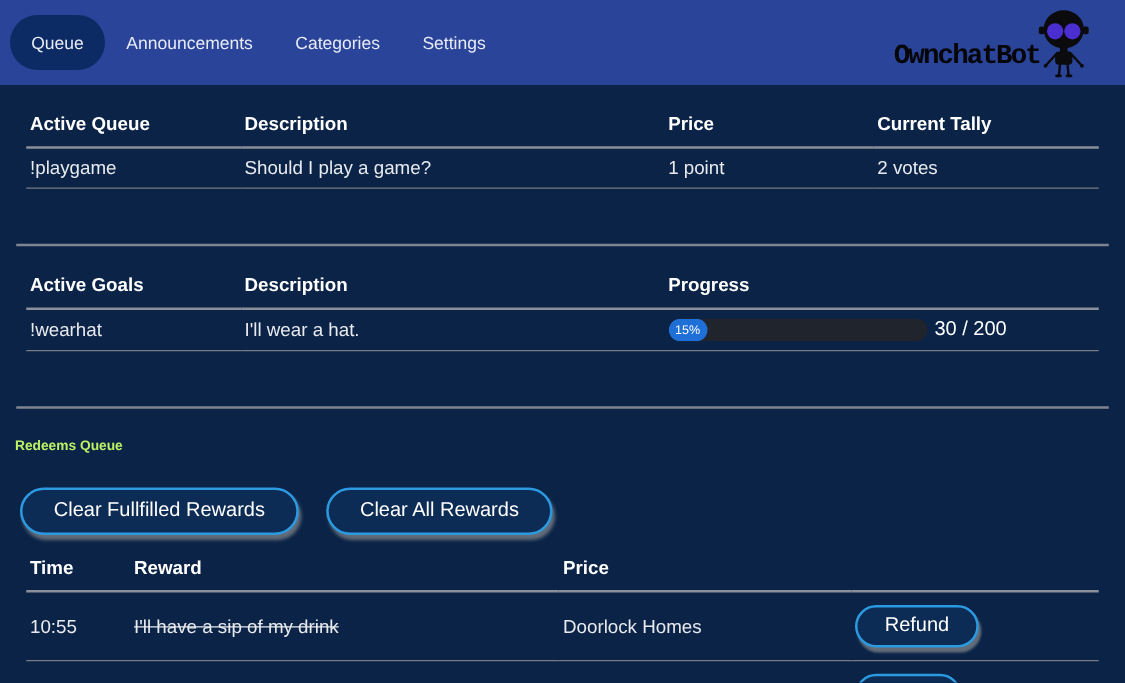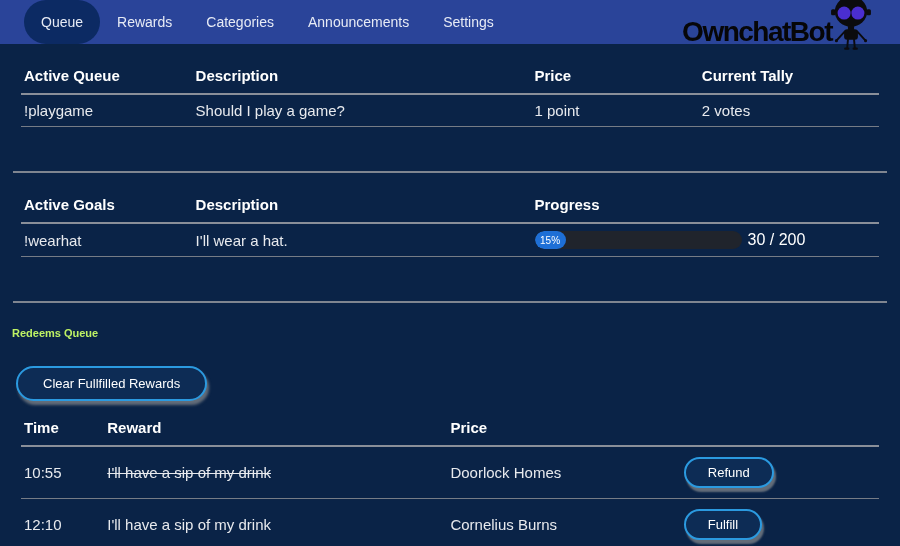--- a/index.html
+++ b/index.html
@@ -5,47 +5,47 @@
   * { box-sizing: border-box; margin: 0; padding: 0; }
   html, body {
     width: 900px; height: 546px;
     overflow: hidden;
     font-family: "Liberation Sans", sans-serif;
     background: #0a2347;
   }
 
   
   .navbar {
-    height: 44px;
+    height: 68px;
     background: #2a4499;
     display: flex;
     align-items: center;
-    padding-left: 24px;
+    padding-left: 8px;
   }
   .nav-tabs { display: flex; align-items: center; }
   .nav-tab {
     color: #e7ebf5;
     font-size: 14px;
     padding: 14px 17px;
     border-radius: 22px;
     cursor: pointer;
     white-space: nowrap;
   }
   .nav-tab.active { background: #0c2a63; }
   .logo {
     margin-left: auto;
     display: flex;
     align-items: center;
     padding-right: 26px;
     position: relative;
   }
   .logo-text {
-    font-family: Liberation Sans, sans-serif;
+    font-family: Liberation Mono, monospace;
     font-weight: bold;
-    font-size: 28px;
+    font-size: 22px;
     letter-spacing: -1.5px;
     color: #060608;
     margin-top: 20px;
   }
   .robot { margin-left: -4px; margin-top: 2px; }
 
   
   .section {
     margin: 0 13px;
     border-bottom: 2px solid #7f8590;
@@ -99,44 +99,43 @@
     font-weight: bold;
     margin: 24px 0 0 12px;
   }
   .rq-buttons { display: flex; gap: 22px; margin: 27px 0 0 16px; }
   .pill-btn {
     background: #0d2c55;
     color: #ffffff;
     border: 2.5px solid #2b9ae0;
     border-radius: 20px;
     padding: 8px 25px;
-    font-size: 13px;
+    font-size: 16px;
     font-family: inherit;
     cursor: pointer;
     box-shadow: 2px 4px 3px rgba(115,122,131,0.85);
     white-space: nowrap;
   }
   .rq-table-wrap { margin: 10px 13px 0 13px; }
   .rq-table col.c1 { width: 9.7%; }
   .rq-table col.c2 { width: 40%; }
   .rq-table col.c3 { width: 27.2%; }
   .rq-table col.c4 { width: 23.1%; }
   .rq-table td { padding: 10px 3px; vertical-align: middle; height: 47px; margin-top: 44px; }
   .action-btn { padding: 6px 22px; box-shadow: 2px 4px 2px rgba(115,122,131,0.85); }
   .strike { text-decoration: line-through; }
 </style>
 </head>
 <body>
 
 <div class="navbar">
   <div class="nav-tabs">
     <div class="nav-tab active">Queue</div>
-    <div class="nav-tab">Rewards</div>
+    <div class="nav-tab">Announcements</div>
     <div class="nav-tab">Categories</div>
-    <div class="nav-tab">Announcements</div>
     <div class="nav-tab">Settings</div>
   </div>
   <div class="logo">
     <span class="logo-text">OwnchatBot</span>
     <svg class="robot" width="46" height="56" viewBox="0 0 60 72">
 
       <rect x="4" y="18" width="6" height="8" rx="2" fill="#0b0b0e"></rect>
       <rect x="50" y="18" width="6" height="8" rx="2" fill="#0b0b0e"></rect>
 
       <ellipse cx="30" cy="21" rx="21" ry="20" fill="#0b0b0e"></ellipse>
@@ -214,20 +213,21 @@
         </td>
       </tr>
     </tbody>
   </table>
 </div>
 
 <h2 class="rq-title">Redeems Queue</h2>
 
 <div class="rq-buttons">
   <button class="pill-btn">Clear Fullfilled Rewards</button>
+  <button class="pill-btn">Clear All Rewards</button>
 </div>
 
 <div class="rq-table-wrap">
   <table class="rq-table">
     <colgroup>
         <col class="c1">
         <col class="c2">
         <col class="c3">
         <col class="c4">
       </colgroup>

